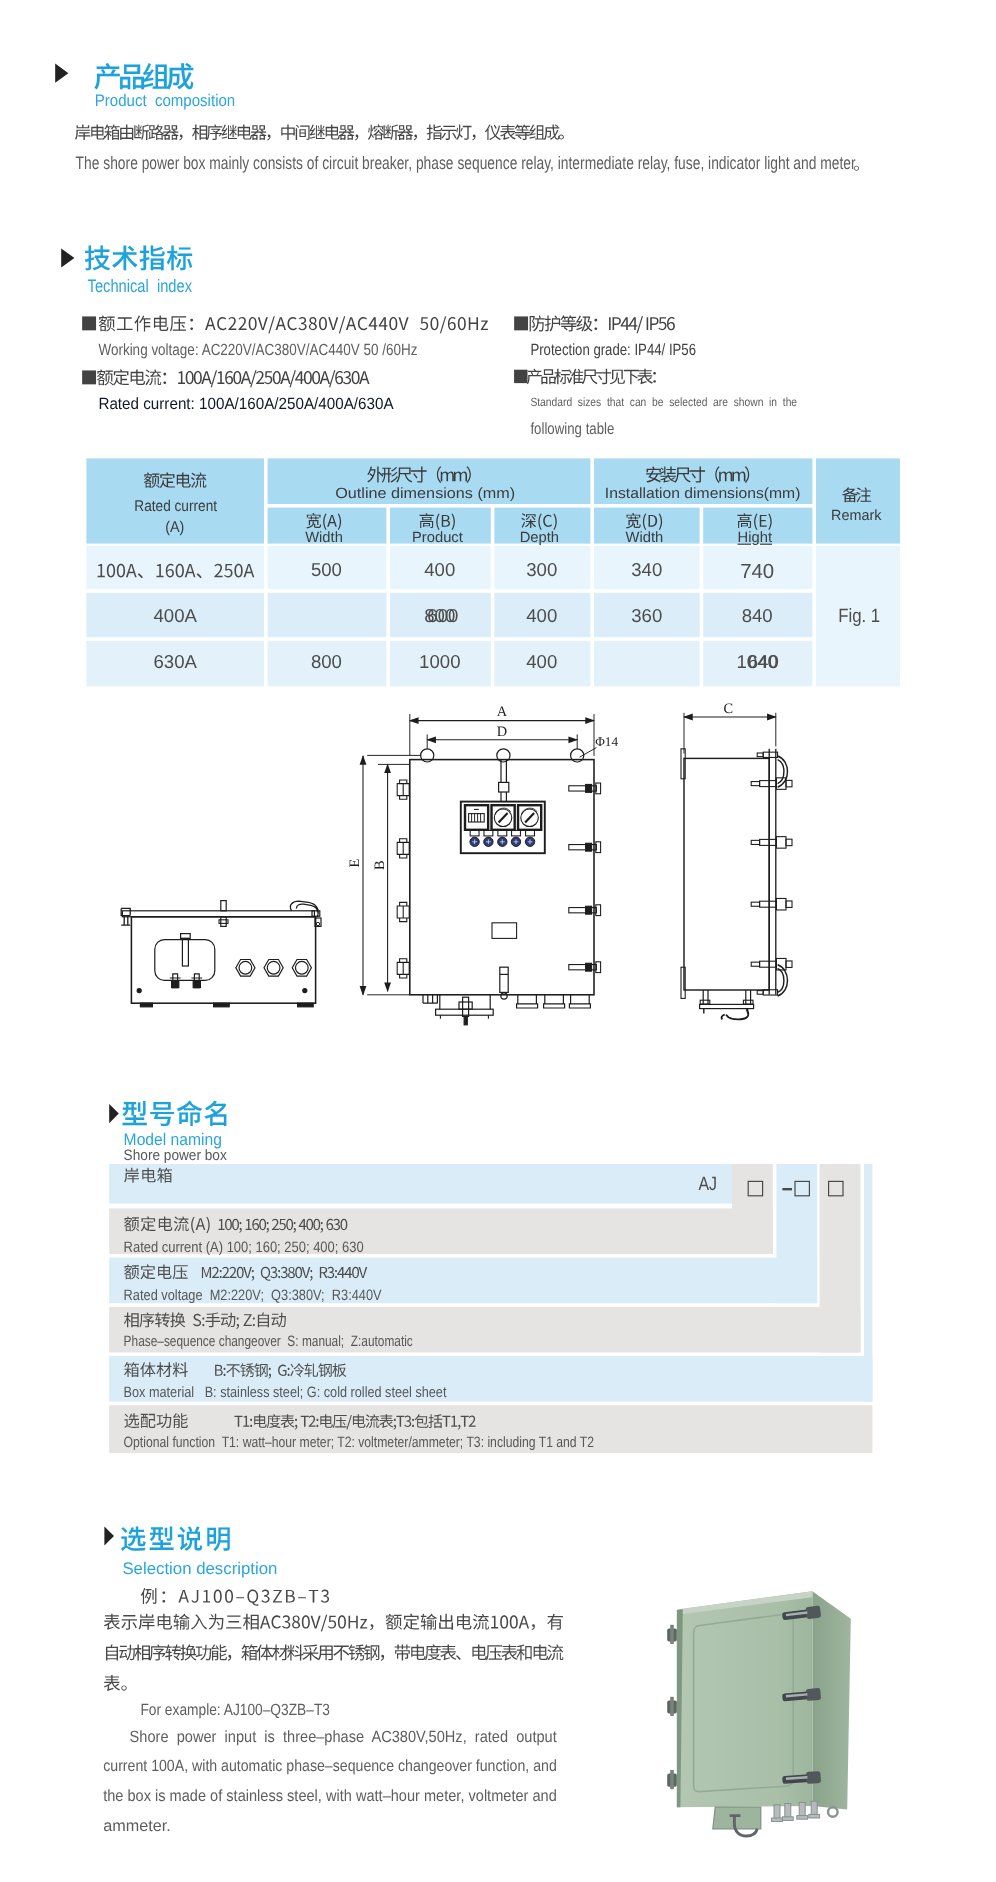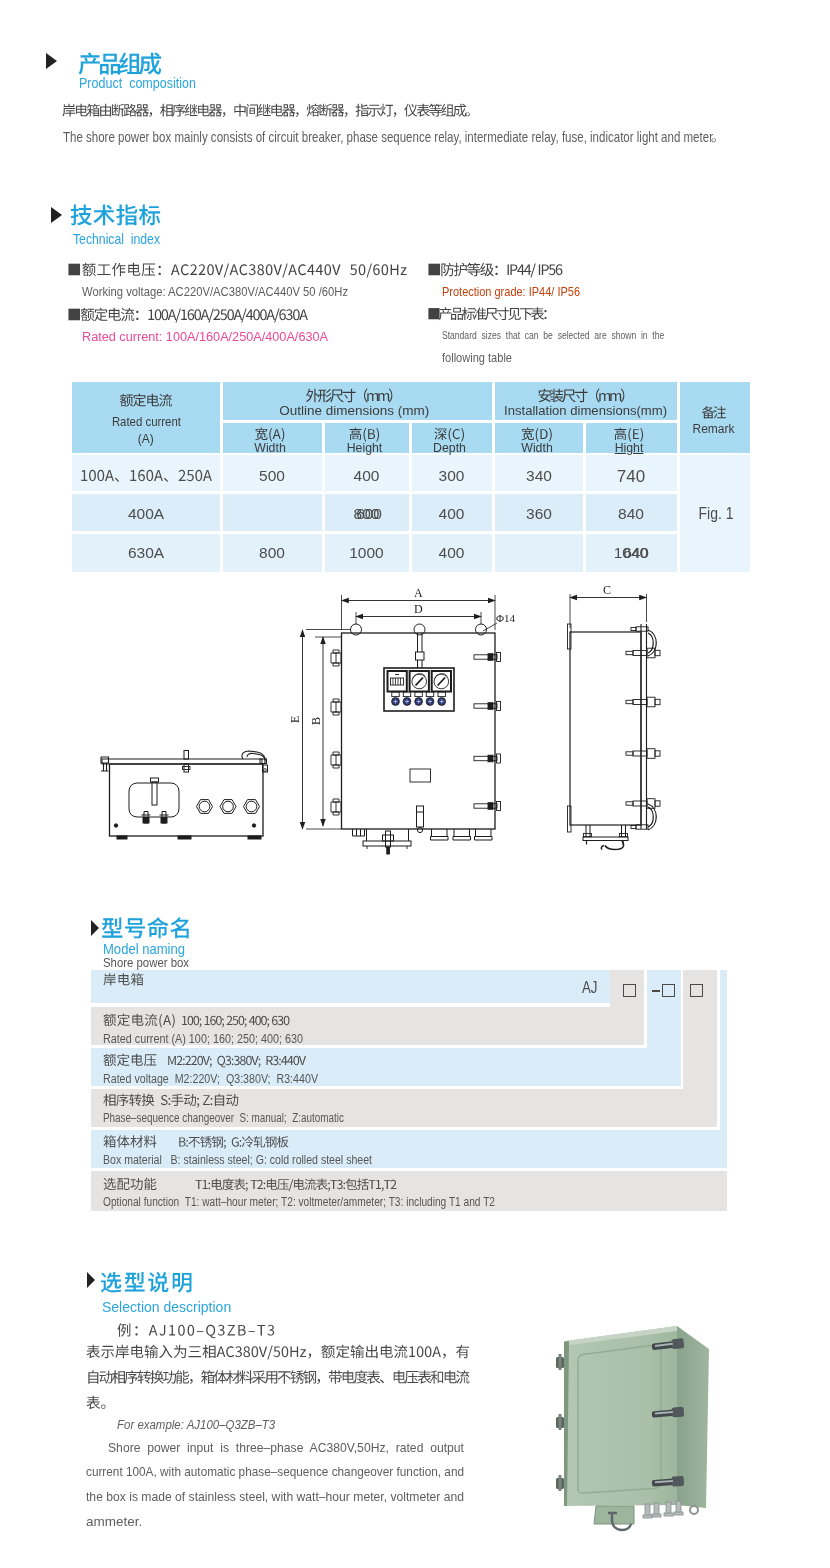--- a/index.html
+++ b/index.html
@@ -16,41 +16,41 @@
 <div class="tri" style="left:87px;top:1272px;border-width:8px 0 8px 8.5px"></div>
 
 <div style="position:absolute;z-index:5;left:79px;top:75.0962px;font-size:14px;color:#2aa5de;white-space:nowrap;line-height:1.15;white-space:pre;"><span style="display:inline-block;transform:scaleX(0.8949);transform-origin:0 50%;">Product  composition</span></div>
 
 <div style="position:absolute;z-index:5;left:63px;top:127.674px;font-size:15px;color:#5e5e5e;white-space:nowrap;line-height:1.15;"><span style="display:inline-block;transform:scaleX(0.7678);transform-origin:0 50%;">The shore power box mainly consists of circuit breaker, phase sequence relay, intermediate relay, fuse, indicator light and meter</span></div>
 
 <div style="position:absolute;z-index:5;left:73px;top:230.174px;font-size:15px;color:#2aa5de;white-space:nowrap;line-height:1.15;white-space:pre;"><span style="display:inline-block;transform:scaleX(0.8151);transform-origin:0 50%;">Technical  index</span></div>
 
 <div style="position:absolute;z-index:5;left:82px;top:284.057px;font-size:13.5px;color:#5e5e5e;white-space:nowrap;line-height:1.15;"><span style="display:inline-block;transform:scaleX(0.8327);transform-origin:0 50%;">Working voltage: AC220V/AC380V/AC440V 50 /60Hz</span></div>
 
-<div style="position:absolute;z-index:5;left:82px;top:328.557px;font-size:13.5px;color:#ec4899;white-space:nowrap;line-height:1.15;"><span style="display:inline-block;transform:scaleX(0.9391);transform-origin:0 50%;">Rated current: 100A/160A/250A/400A/630A</span></div>
-
-<div style="position:absolute;z-index:5;left:442px;top:284.057px;font-size:13.5px;color:#c2410c;white-space:nowrap;line-height:1.15;"><span style="display:inline-block;transform:scaleX(0.8136);transform-origin:0 50%;">Protection grade: IP44/ IP56</span></div>
+<div style="position:absolute;z-index:5;left:82px;top:328.557px;font-size:13.5px;color:#0f172a;white-space:nowrap;line-height:1.15;"><span style="display:inline-block;transform:scaleX(0.9391);transform-origin:0 50%;">Rated current: 100A/160A/250A/400A/630A</span></div>
+
+<div style="position:absolute;z-index:5;left:442px;top:284.057px;font-size:13.5px;color:#404040;white-space:nowrap;line-height:1.15;"><span style="display:inline-block;transform:scaleX(0.8136);transform-origin:0 50%;">Protection grade: IP44/ IP56</span></div>
 
 <div style="position:absolute;z-index:5;left:442px;top:330.057px;font-size:10px;color:#5e5e5e;white-space:nowrap;line-height:1.15;white-space:pre;"><span style="display:inline-block;transform:scaleX(0.8560);transform-origin:0 50%;">Standard  sizes  that  can  be  selected  are  shown  in  the</span></div>
 
 <div style="position:absolute;z-index:5;left:442px;top:350.057px;font-size:13.5px;color:#5e5e5e;white-space:nowrap;line-height:1.15;"><span style="display:inline-block;transform:scaleX(0.8181);transform-origin:0 50%;">following table</span></div>
 
 <div style="position:absolute;z-index:5;left:36px;top:415.018px;width:220px;text-align:center;font-size:13px;color:#3c3c3c;white-space:nowrap;line-height:1.15;"><span style="display:inline-block;transform:scaleX(0.8760);transform-origin:50% 50%;">Rated current</span></div>
 
 <div style="position:absolute;z-index:5;left:36px;top:432.018px;width:220px;text-align:center;font-size:13px;color:#3c3c3c;white-space:nowrap;line-height:1.15;"><span style="display:inline-block;transform:scaleX(0.9225);transform-origin:50% 50%;">(A)</span></div>
 
 <div style="position:absolute;z-index:5;left:244px;top:403.663px;width:220px;text-align:center;font-size:12.3px;color:#3c3c3c;white-space:nowrap;line-height:1.15;"><span style="display:inline-block;transform:scaleX(1.0975);transform-origin:50% 50%;">Outline dimensions (mm)</span></div>
 
 <div style="position:absolute;z-index:5;left:476px;top:403.663px;width:220px;text-align:center;font-size:12.3px;color:#3c3c3c;white-space:nowrap;line-height:1.15;"><span style="display:inline-block;transform:scaleX(1.0647);transform-origin:50% 50%;">Installation dimensions(mm)</span></div>
 
 <div style="position:absolute;z-index:5;left:604px;top:421.663px;width:220px;text-align:center;font-size:12.3px;color:#3c3c3c;white-space:nowrap;line-height:1.15;"><span style="display:inline-block;transform:scaleX(0.9757);transform-origin:50% 50%;">Remark</span></div>
 
 <div style="position:absolute;z-index:5;left:160px;top:440.663px;width:220px;text-align:center;font-size:12.3px;color:#3c3c3c;white-space:nowrap;line-height:1.15;">Width</div>
 
-<div style="position:absolute;z-index:5;left:254.5px;top:440.663px;width:220px;text-align:center;font-size:12.3px;color:#3c3c3c;white-space:nowrap;line-height:1.15;">Height</div>
+<div style="position:absolute;z-index:5;left:254.5px;top:440.663px;width:220px;text-align:center;font-size:12.3px;color:#3c3c3c;white-space:nowrap;line-height:1.15;">Product</div>
 
 <div style="position:absolute;z-index:5;left:339.5px;top:440.663px;width:220px;text-align:center;font-size:12.3px;color:#3c3c3c;white-space:nowrap;line-height:1.15;">Depth</div>
 
 <div style="position:absolute;z-index:5;left:427px;top:440.663px;width:220px;text-align:center;font-size:12.3px;color:#3c3c3c;white-space:nowrap;line-height:1.15;">Width</div>
 
 <div style="position:absolute;z-index:5;left:519px;top:440.663px;width:220px;text-align:center;font-size:12.3px;color:#3c3c3c;white-space:nowrap;line-height:1.15;text-decoration:underline;">Hight</div>
 
 <div style="position:absolute;z-index:5;left:606px;top:505.253px;width:220px;text-align:center;font-size:16px;color:#4d4d4d;white-space:nowrap;line-height:1.15;"><span style="display:inline-block;transform:scaleX(0.8747);transform-origin:50% 50%;">Fig. 1</span></div>
 
 <div style="position:absolute;z-index:5;left:103px;top:941.096px;font-size:14px;color:#2aa5de;white-space:nowrap;line-height:1.15;"><span style="display:inline-block;transform:scaleX(0.9325);transform-origin:0 50%;">Model naming</span></div>
@@ -64,21 +64,21 @@
 <div style="position:absolute;z-index:5;left:103px;top:1071.98px;font-size:12.5px;color:#575757;white-space:nowrap;line-height:1.15;white-space:pre;"><span style="display:inline-block;transform:scaleX(0.8531);transform-origin:0 50%;">Rated voltage  M2:220V;  Q3:380V;  R3:440V</span></div>
 
 <div style="position:absolute;z-index:5;left:103px;top:1111.48px;font-size:12.5px;color:#575757;white-space:nowrap;line-height:1.15;white-space:pre;"><span style="display:inline-block;transform:scaleX(0.7918);transform-origin:0 50%;">Phase–sequence changeover  S: manual;  Z:automatic</span></div>
 
 <div style="position:absolute;z-index:5;left:103px;top:1153.48px;font-size:12.5px;color:#575757;white-space:nowrap;line-height:1.15;white-space:pre;"><span style="display:inline-block;transform:scaleX(0.8454);transform-origin:0 50%;">Box material   B: stainless steel; G: cold rolled steel sheet</span></div>
 
 <div style="position:absolute;z-index:5;left:103px;top:1195.48px;font-size:12.5px;color:#575757;white-space:nowrap;line-height:1.15;white-space:pre;"><span style="display:inline-block;transform:scaleX(0.8126);transform-origin:0 50%;">Optional function  T1: watt–hour meter; T2: voltmeter/ammeter; T3: including T1 and T2</span></div>
 
 <div style="position:absolute;z-index:5;left:102px;top:1299.1px;font-size:14px;color:#2aa5de;white-space:nowrap;line-height:1.15;">Selection description</div>
 
-<div style="position:absolute;z-index:5;left:117px;top:1417.06px;font-size:13.5px;color:#5e5e5e;white-space:nowrap;line-height:1.15;font-style:italic;"><span style="display:inline-block;transform:scaleX(0.8490);transform-origin:0 50%;">For example: AJ100–Q3ZB–T3</span></div>
+<div style="position:absolute;z-index:5;left:117px;top:1417.06px;font-size:13.5px;color:#5e5e5e;white-space:nowrap;line-height:1.15;"><span style="display:inline-block;transform:scaleX(0.8490);transform-origin:0 50%;">For example: AJ100–Q3ZB–T3</span></div>
 
 <div style="position:absolute;z-index:5;left:108px;top:1439.56px;font-size:13.5px;color:#5e5e5e;white-space:nowrap;line-height:1.15;white-space:pre;"><span style="display:inline-block;transform:scaleX(0.9012);transform-origin:0 50%;">Shore  power  input  is  three–phase  AC380V,50Hz,  rated  output</span></div>
 
 <div style="position:absolute;z-index:5;left:86px;top:1464.26px;font-size:13.5px;color:#5e5e5e;white-space:nowrap;line-height:1.15;"><span style="display:inline-block;transform:scaleX(0.8729);transform-origin:0 50%;">current 100A, with automatic phase–sequence changeover function, and</span></div>
 
 <div style="position:absolute;z-index:5;left:86px;top:1488.96px;font-size:13.5px;color:#5e5e5e;white-space:nowrap;line-height:1.15;"><span style="display:inline-block;transform:scaleX(0.8995);transform-origin:0 50%;">the box is made of stainless steel, with watt–hour meter, voltmeter and</span></div>
 
 <div style="position:absolute;z-index:5;left:86px;top:1513.56px;font-size:13.5px;color:#5e5e5e;white-space:nowrap;line-height:1.15;">ammeter.</div>
 
 <div style="position:absolute;z-index:5;left:162px;top:467.214px;width:220px;text-align:center;font-size:15.5px;color:#4d4d4d;white-space:nowrap;line-height:1.15;">500</div>

